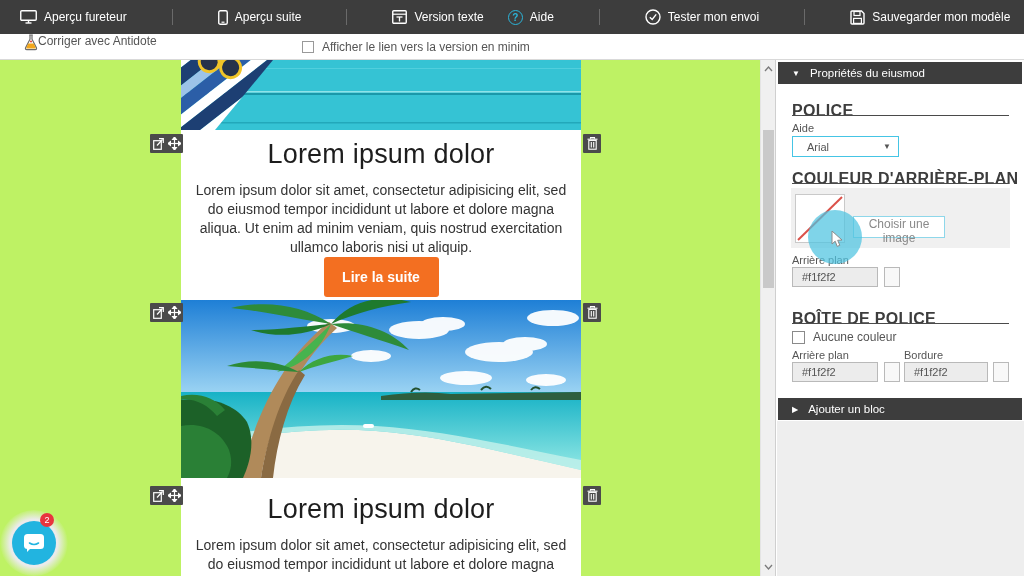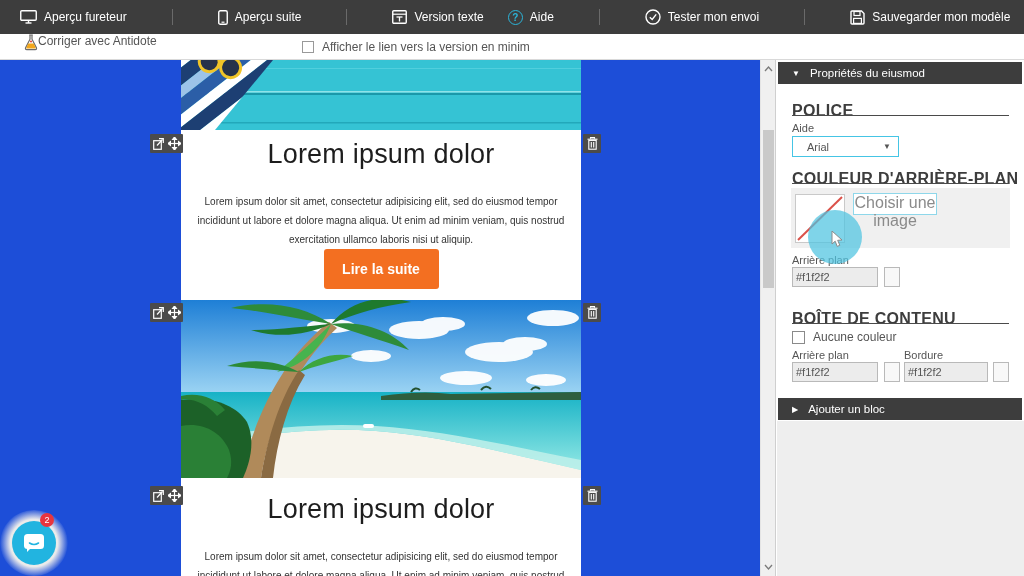--- a/index.html
+++ b/index.html
@@ -14,30 +14,30 @@
   .tb-item svg { display:block; }
   .q-circle { width:15px; height:15px; border:1.5px solid #2bb5da; border-radius:50%; color:#2bb5da; font-size:10px; font-weight:bold; display:flex; align-items:center; justify-content:center; }
 
   
   #subbar { left:0; top:34px; width:1024px; height:26px; background:#ffffff; border-bottom:1px solid #d9d9d9; }
   .antidote-grp { position:absolute; left:24px; top:0; height:26px; display:flex; align-items:flex-start; gap:0; color:#555; font-size:12px; cursor:pointer; }
   .online-grp { position:absolute; left:302px; top:0; height:26px; display:flex; align-items:center; gap:8px; color:#555; font-size:12px; }
   .checkbox { width:12px; height:12px; border:1px solid #999; background:#fff; }
 
   
-  #canvas { left:0; top:60px; width:760px; height:516px; background:#1d4ed8; overflow:hidden; }
+  #canvas { left:0; top:60px; width:760px; height:516px; background:#bef264; overflow:hidden; }
   #email-col { position:absolute; left:181px; top:0; width:400px; }
   .img-block { display:block; width:400px; cursor:pointer; }
   .text-block { background:#fff; text-align:center; overflow:hidden; }
   .tb1 { height:170px; }
   .tb2 { height:98px; }
   .em-heading { font-size:27px; color:#1d1d1d; font-weight:400; letter-spacing:0.2px; }
   .tb1 .em-heading { padding-top:9px; }
   .tb2 .em-heading { padding-top:16px; }
-  .em-body { width:384px; margin:22px auto 0; font-size:10px; line-height:19px; color:#333; }
+  .em-body { width:384px; margin:11px auto 0; font-size:14px; line-height:19px; color:#333; }
   .em-btn { display:inline-block; width:115px; height:40px; line-height:40px; background:#f36f21; color:#fff; font-size:14px; font-weight:bold; border:none; border-radius:3px; cursor:pointer; }
 
   
   .chip { position:absolute; height:19px; background:#4b4b4b; display:flex; align-items:center; border-radius:1px; }
   .chip-btn { width:16px; height:19px; display:flex; align-items:center; justify-content:center; cursor:pointer; }
   .trash-chip { position:absolute; width:18px; height:19px; background:#4b4b4b; display:flex; align-items:center; justify-content:center; border-radius:1px; cursor:pointer; }
 
   
   #v-scrollbar { left:760px; top:60px; width:15px; height:516px; background:#f0f0f0; border-left:1px solid #e4e4e4; }
   .sb-arrow { position:absolute; left:0; width:15px; height:14px; display:flex; align-items:center; justify-content:center; cursor:pointer; }
@@ -47,22 +47,22 @@
   #sidebar { left:775px; top:60px; width:249px; height:516px; background:#fff; border-left:1px solid #cfcfcf; }
   .panel-bar { position:absolute; left:2px; width:244px; height:22px; background:#3d3d3d; color:#fff; font-size:11.5px; display:flex; align-items:center; gap:10px; padding-left:14px; cursor:pointer; }
   .tri { font-size:8px; color:#fff; }
   .sec-title { position:absolute; left:16px; font-size:16px; font-weight:bold; color:#3d3d3d; letter-spacing:0.3px; }
   .sec-rule { position:absolute; left:16px; width:217px; border-top:1px solid #4a4a4a; }
   .fld-label { position:absolute; font-size:11px; color:#555; }
   .select-box { position:absolute; left:16px; width:107px; height:21px; border:1px solid #45c5e5; background:#fff; font-size:11px; color:#555; display:flex; align-items:center; justify-content:space-between; padding:0 7px 0 14px; cursor:pointer; }
   .select-caret { font-size:8px; color:#555; }
   .img-panel { position:absolute; left:15px; width:219px; height:60px; background:#f0f0f0; }
   .noimg-box { position:absolute; left:4px; top:6px; width:50px; height:49px; background:#fff; border:1px solid #c9c9c9; }
-  .choose-btn { position:absolute; left:62px; top:5px; width:84px; height:22px; background:#fff; border:1px solid #8ed7ea; color:#8a8a8a; font-size:16px; cursor:pointer; }
-  .color-input { position:absolute; width:86px; height:20px; background:#ececec; border:1px solid #b9b9b9; font-size:11px; color:#555; padding-left:3px; font-family:"Liberation Sans","DejaVu Sans",sans-serif; }
+  .choose-btn { position:absolute; left:62px; top:28px; width:92px; height:22px; background:#fff; border:1px solid #8ed7ea; color:#8a8a8a; font-size:12px; cursor:pointer; }
+  .color-input { position:absolute; width:86px; height:20px; background:#ececec; border:1px solid #b9b9b9; font-size:11px; color:#555; padding-left:9px; font-family:"Liberation Sans","DejaVu Sans",sans-serif; }
   .swatch { position:absolute; width:16px; height:20px; background:#f8f8f8; border:1px solid #b9b9b9; cursor:pointer; }
   #sidebar-footer { position:absolute; left:1px; top:361px; width:248px; height:155px; background:#eeeeee; }
 
   
   #click-indicator { left:808px; top:210px; width:54px; height:54px; border-radius:50%; background:rgba(77,195,224,0.72); z-index:50; }
   #click-indicator svg { position:absolute; left:23px; top:21px; }
 
   
   #chat-glow { left:0px; top:510px; width:68px; height:66px; border-radius:50%; background:radial-gradient(circle, #e3e3e3 0%, #ebebeb 50%, rgba(241,241,241,0) 72%); }
   #chat-btn { left:12px; top:521px; width:44px; height:44px; border-radius:50%; background:#22b4e0; cursor:pointer; display:flex; align-items:center; justify-content:center; }
@@ -387,21 +387,21 @@
       <svg width="48" height="47" viewBox="0 0 48 47">
           <line x1="2" y1="45" x2="46" y2="2" stroke="#db5149" stroke-width="2"></line>
         </svg>
     </div>
     <button class="choose-btn">Choisir une image</button>
   </div>
   <div class="fld-label" style="left:16px; top:194px;">Arrière plan</div>
   <input class="color-input" style="left: 16px; top: 207px;" value="#f1f2f2">
   <div class="swatch" style="left:108px; top:207px;"></div>
 
-  <div class="sec-title" style="top:250px;">BOÎTE DE CONTENU</div>
+  <div class="sec-title" style="top:250px;">BOÎTE DE POLICE</div>
   <div class="sec-rule" style="top:263px;"></div>
   <div style="position:absolute; left:16px; top:270px; display:flex; align-items:center; gap:8px; font-size:12px; color:#555;">
     <span class="checkbox" style="width:13px;height:13px;border-color:#8a8a8a;"></span>
     <span>Aucune couleur</span>
   </div>
   <div class="fld-label" style="left:16px; top:289px;">Arrière plan</div>
   <input class="color-input" style="left: 16px; top: 302px;" value="#f1f2f2">
   <div class="swatch" style="left:108px; top:302px;"></div>
   <div class="fld-label" style="left:128px; top:289px;">Bordure</div>
   <input class="color-input" style="left: 128px; top: 302px; width: 84px;" value="#f1f2f2">

